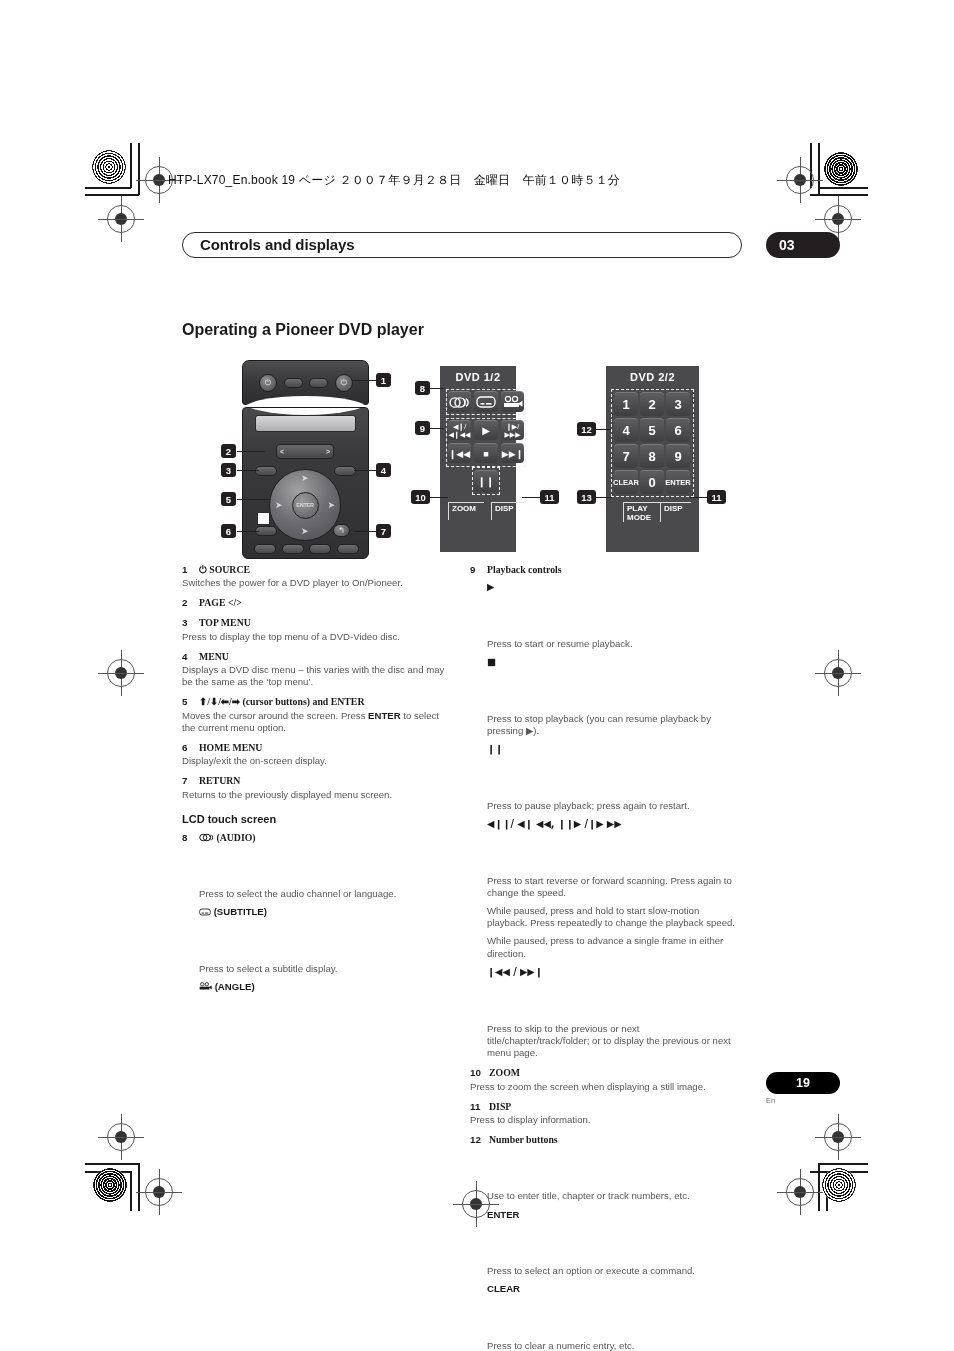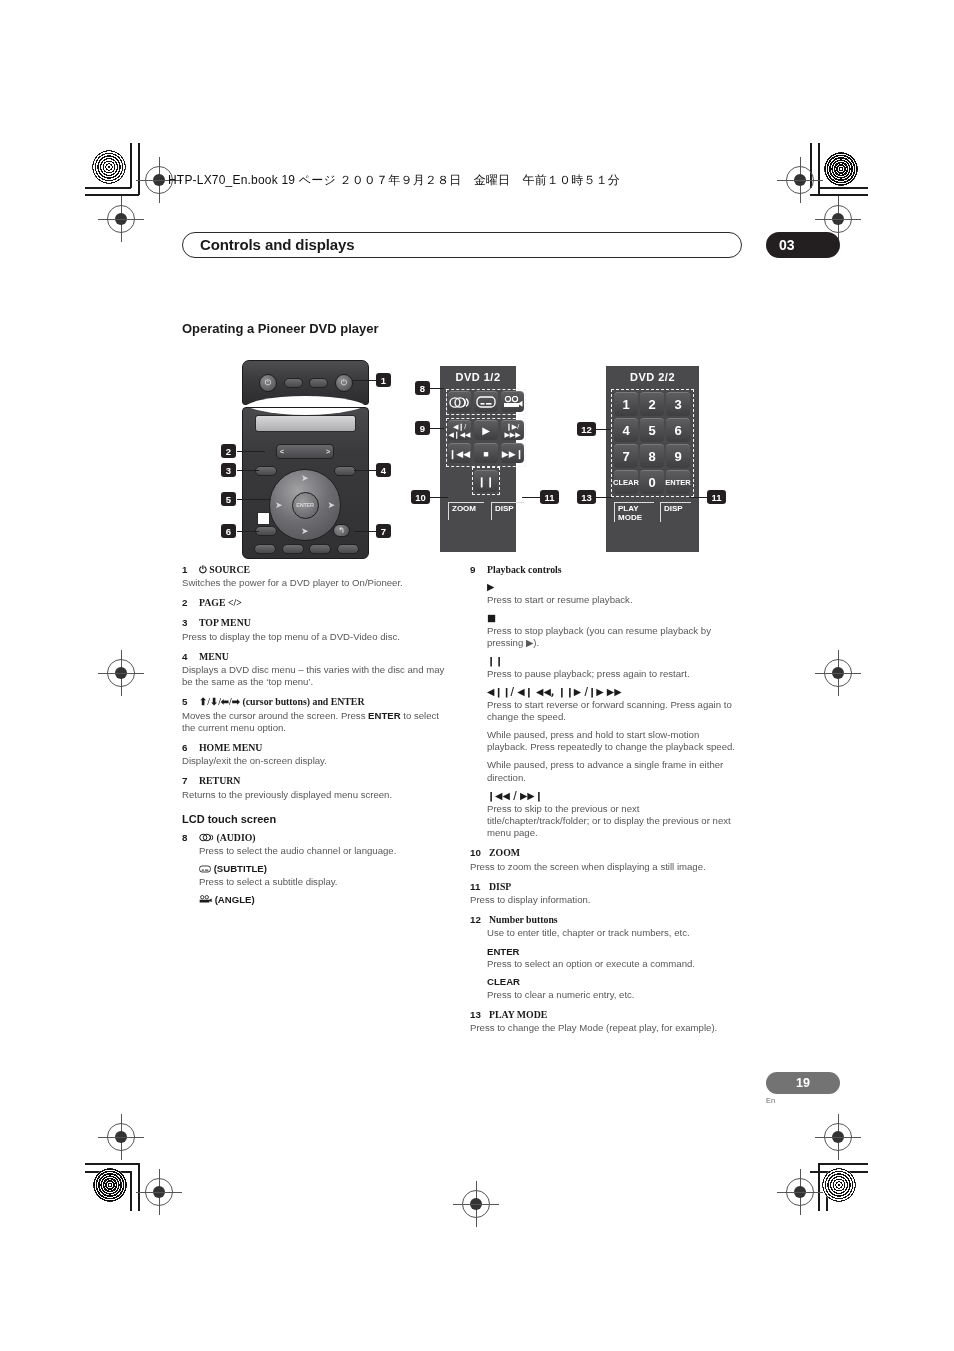--- a/index.html
+++ b/index.html
@@ -92,21 +92,21 @@
     font-weight: bold;
     display: flex;
     align-items: center;
     padding-left: 13px;
     box-sizing: border-box;
   }
 
   .section-heading {
     position: absolute;
     left: 182px; top: 321px;
-    font-size: 13px;
+    font-size: 16px;
     font-weight: bold;
     color: #1a1a1a;
     text-align: right;
   }
 
   
   .figure { position: absolute; left: 182px; top: 352px; width: 560px; height: 210px; }
 
   
   .remote-top {
@@ -270,40 +270,40 @@
     color: #1a1a1a;
     font-size: 9.8px;
     margin-bottom: 1px;
     display: flex;
     align-items: baseline;
   }
   .item-head .num { width: 17px; flex: 0 0 17px; }
   .item-head .num.w2 { width: 19px; flex: 0 0 19px; }
   .item-head .lbl { flex: 1; font-family: Liberation Serif, serif; }
   .item-body { color: #58585a; }
-  .item-body.ind { margin-left: 17px; }
+  .item-body.ind { margin-left: 17px; margin-top: 44px; }
   .item-body p { margin: 0 0 5.5px 0; }
   .item-body p:last-child { margin-bottom: 0; }
   .sub-head { font-weight: bold; color: #1a1a1a; margin-top: 6px; }
   .sub-head.ind { margin-left: 17px; }
   .glyph { font-family: "DejaVu Sans", sans-serif; }
   .group-title {
     font-weight: bold;
     color: #1a1a1a;
     font-size: 11px;
     margin: 12px 0 6px 0;
   }
   b { color: #1a1a1a; }
 
   
   .page-pill {
     position: absolute;
     left: 766px; top: 1072px;
     width: 74px; height: 22px;
-    background: #737373;
+    background: #000000;
     border-radius: 11px;
     color: #fff;
     font-size: 12.5px;
     font-weight: bold;
     display: flex; align-items: center; justify-content: center;
   }
   .page-lang {
     position: absolute;
     left: 766px; top: 1096px;
     width: 74px;
@@ -550,21 +550,21 @@
     <div class="lcd-key sm" style="left:8px; top:104px; width:24px; height:24px;">
         <span>CLEAR</span>
       </div>
     <div class="lcd-key num" style="left:34px; top:104px; width:24px; height:24px;">
         <span>0</span>
       </div>
     <div class="lcd-key sm" style="left:60px; top:104px; width:24px; height:24px;">
         <span>ENTER</span>
       </div>
 
-    <div class="lcd-bottom-key" style="left:8px; top:136px; width:40px; height:20px;">
+    <div class="lcd-bottom-key" style="left:17px; top:136px; width:40px; height:20px;">
       PLAY<br>MODE
     </div>
     <div class="lcd-bottom-key" style="left:54px; top:136px; width:31px; height:20px;">
       <span>DISP</span>
     </div>
   </div>
 
   <div class="leader" style="left:414px; top:77px; width:15px;"></div>
   <div class="callout wide" style="left:395px; top:70px;">12</div>
 

